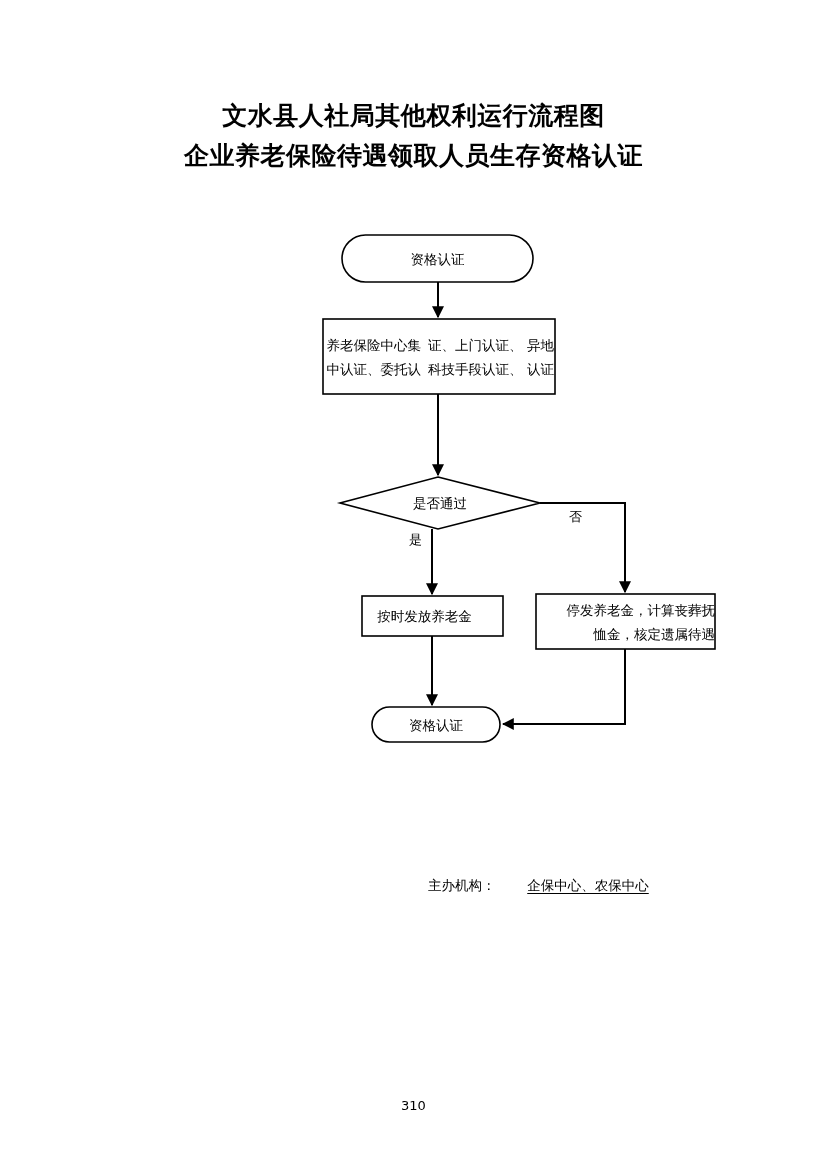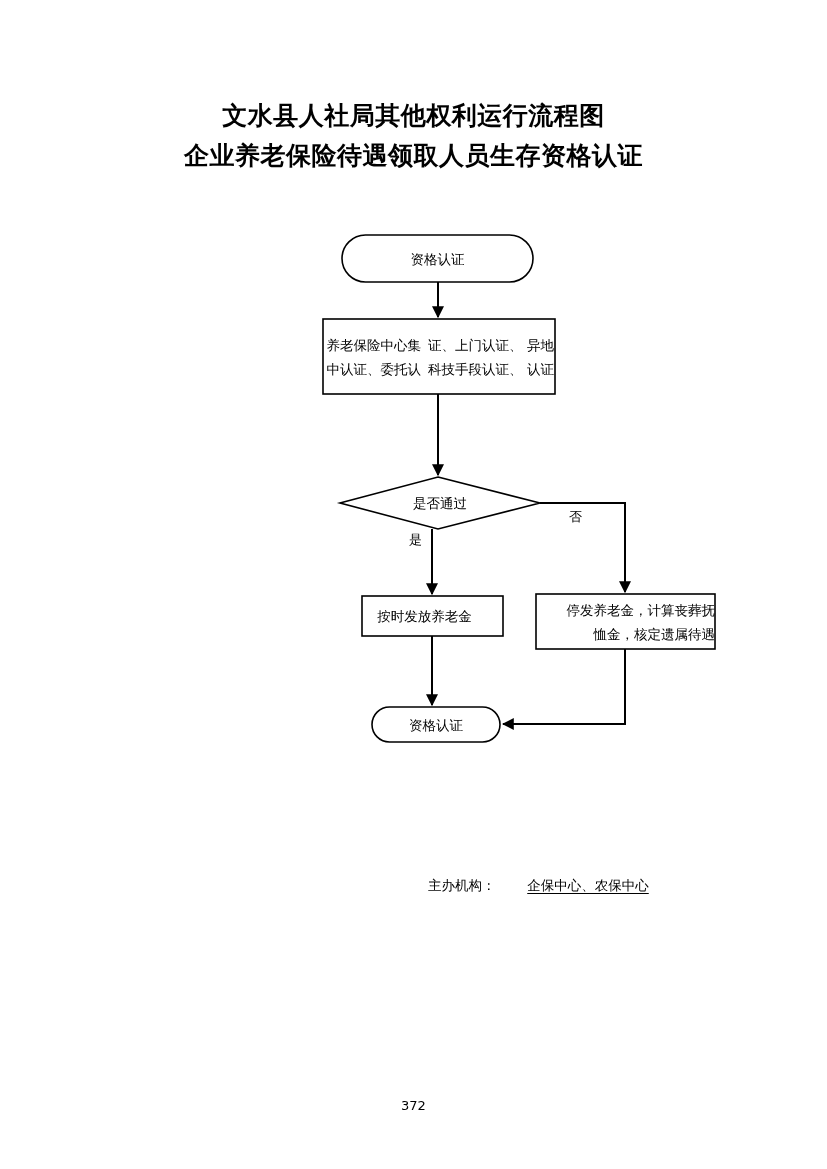--- a/index.html
+++ b/index.html
@@ -159,15 +159,15 @@
   </div>
 
   <div class="node-label" style="left:372px; top:693px; width:128px; height:35px;">资格认证</div>
 
   <div class="footer-block">
     <span class="footer-row">
       <span>主办机构：</span><span class="u-line u-pad" style="min-width:185px;">企保中心、农保中心</span>
     </span>
   </div>
 
-  <div class="page-number">372</div>
+  <div class="page-number">310</div>
 
 </div>
 
 </body></html>

